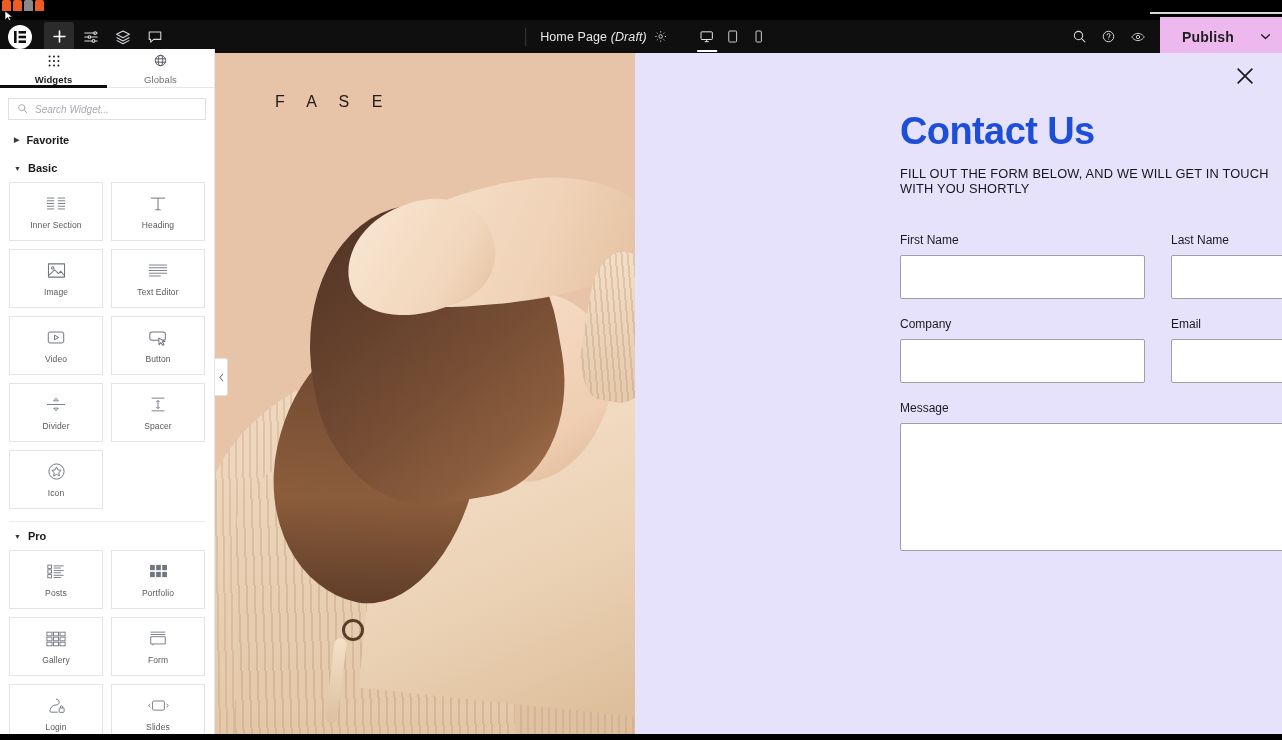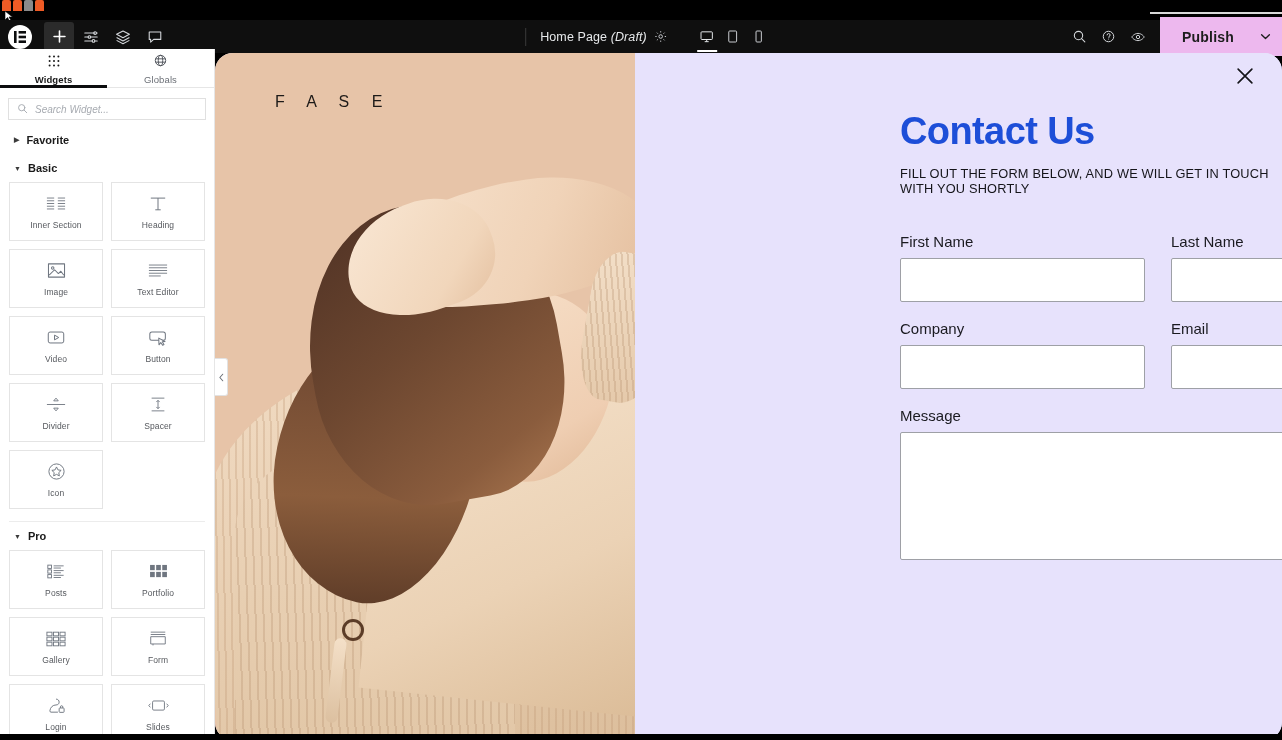--- a/index.html
+++ b/index.html
@@ -124,21 +124,21 @@
     position:absolute; left:215px; top:358px; width:13px; height:38px;
     background:#fff; border:1px solid #e2e2e2; border-left:none;
     border-radius:0 3px 3px 0;
     display:flex; align-items:center; justify-content:center;
     font-size:9px; color:#6b6f76; cursor:pointer; z-index:5;
   }
 
   
   .canvas {
     position:absolute; left:215px; top:53px; width:1067px; height:687px;
-    background:#e7e2fc; overflow:hidden;border-radius:18px;
+    background:#e7e2fc; overflow:hidden;
   }
 
   
   .photo-col {
     position:absolute; left:0; top:0; width:420px; height:687px;
     background:#e7c4a8; overflow:hidden;
   }
   .brand {
     position:absolute; left:60px; top:40px;
     font-size:16px; letter-spacing:9px; color:#1d1a18; font-weight:500;
@@ -229,21 +229,21 @@
     font-size:38px; font-weight:bold; letter-spacing:-.6px; color:#1d4ed8;
   }
   .form-sub {
     position:absolute; left:265px; top:113px;
     font-size:12.8px; letter-spacing:.18px; color:#15151a;
   }
   .form-body { position:absolute; left:265px; top:180px; width:516px; }
   .row { display:flex; gap:26px; }
   .field { flex:1; margin-bottom:18px; }
   .field.full { width:516px; }
-  .flabel { font-size:15px; color:#1a1a20; margin-bottom:8px; display:block; }
+  .flabel { font-size:12px; color:#1a1a20; margin-bottom:8px; display:block; }
   .finput {
     width:100%; height:44px; background:#fff; border:1px solid #9ea0a6;
     border-radius:2px; outline:none; font-family:"Liberation Sans", sans-serif;
     font-size:13px; padding:0 10px; color:#222;
   }
   .ftext {
     width:100%; height:128px; background:#fff; border:1px solid #9ea0a6;
     border-radius:2px; outline:none; resize:none;
     font-family:"Liberation Sans", sans-serif; font-size:13px; padding:8px 10px; color:#222;
   }

